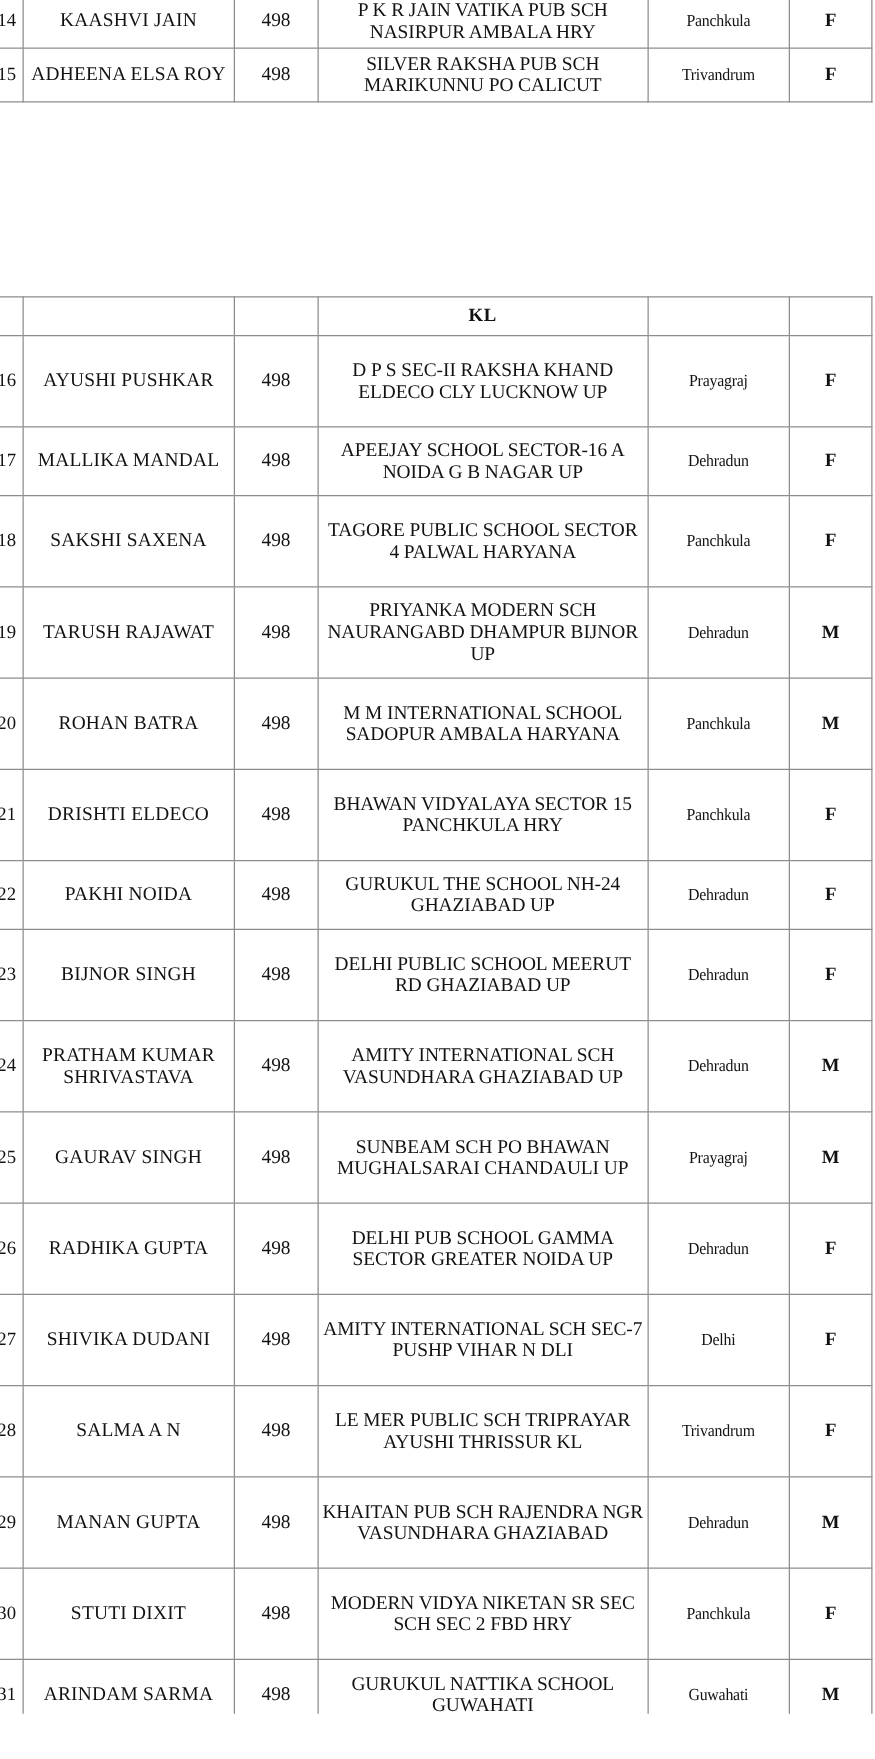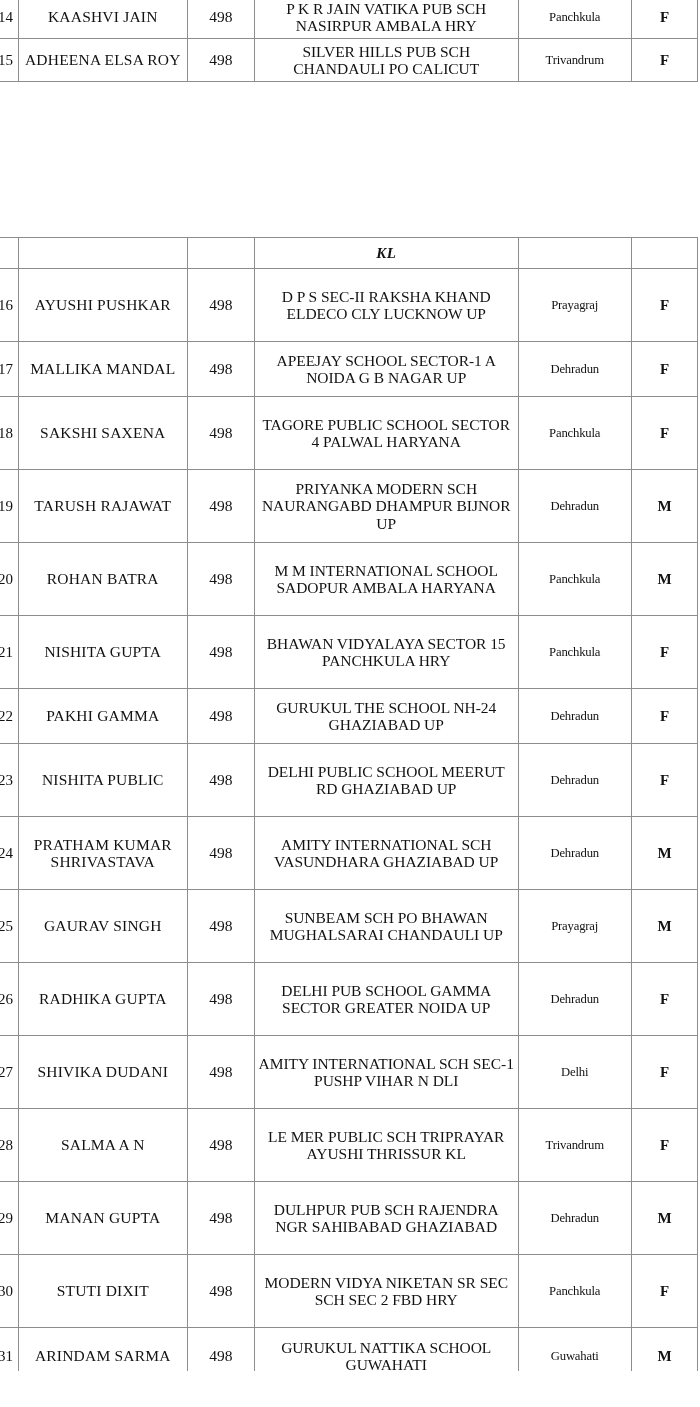--- a/index.html
+++ b/index.html
@@ -74,21 +74,20 @@
     transform: scaleX(0.94);
   }
   td.gender {
     font-size: 15px;
     font-weight: bold;
   }
   td.header-kl {
     font-size: 15px;
     font-weight: bold;
     letter-spacing: 0.5px;
-    font-style: italic;
   }
   td.blank { }
 
   
   .fragment-top {
     position: absolute;
     left: -8px;
     top: -5px;
     width: 708px;
   }
@@ -148,21 +147,21 @@
           <td class="name">KAASHVI JAIN</td>
           <td class="marks">498</td>
           <td class="school">P K R JAIN VATIKA PUB SCH NASIRPUR AMBALA HRY</td>
           <td class="region">Panchkula</td>
           <td class="gender">F</td>
         </tr>
         <tr class="r2">
           <td class="sl">15</td>
           <td class="name">ADHEENA ELSA ROY</td>
           <td class="marks">498</td>
-          <td class="school">SILVER HILLS PUB SCH CHANDAULI PO CALICUT</td>
+          <td class="school">SILVER RAKSHA PUB SCH MARIKUNNU PO CALICUT</td>
           <td class="region">Trivandrum</td>
           <td class="gender">F</td>
         </tr>
       </tbody>
     </table>
   </div>
 
   <div class="spacer-gap"></div>
 
   <div class="fragment-main">
@@ -192,21 +191,21 @@
           <td class="marks">498</td>
           <td class="school">D P S SEC-II RAKSHA KHAND ELDECO CLY LUCKNOW UP</td>
           <td class="region">Prayagraj</td>
           <td class="gender">F</td>
         </tr>
 
         <tr class="r2">
           <td class="sl">17</td>
           <td class="name">MALLIKA MANDAL</td>
           <td class="marks">498</td>
-          <td class="school">APEEJAY SCHOOL SECTOR-1 A NOIDA G B NAGAR UP</td>
+          <td class="school">APEEJAY SCHOOL SECTOR-16 A NOIDA G B NAGAR UP</td>
           <td class="region">Dehradun</td>
           <td class="gender">F</td>
         </tr>
 
         <tr class="r3">
           <td class="sl">18</td>
           <td class="name">SAKSHI SAXENA</td>
           <td class="marks">498</td>
           <td class="school">TAGORE PUBLIC SCHOOL SECTOR 4 PALWAL HARYANA</td>
           <td class="region">Panchkula</td>
@@ -226,39 +225,39 @@
           <td class="sl">20</td>
           <td class="name">ROHAN BATRA</td>
           <td class="marks">498</td>
           <td class="school">M M INTERNATIONAL SCHOOL SADOPUR AMBALA HARYANA</td>
           <td class="region">Panchkula</td>
           <td class="gender">M</td>
         </tr>
 
         <tr class="r3">
           <td class="sl">21</td>
-          <td class="name">NISHITA GUPTA</td>
+          <td class="name">DRISHTI ELDECO</td>
           <td class="marks">498</td>
           <td class="school">BHAWAN VIDYALAYA SECTOR 15 PANCHKULA HRY</td>
           <td class="region">Panchkula</td>
           <td class="gender">F</td>
         </tr>
 
         <tr class="r2">
           <td class="sl">22</td>
-          <td class="name">PAKHI GAMMA</td>
+          <td class="name">PAKHI NOIDA</td>
           <td class="marks">498</td>
           <td class="school">GURUKUL THE SCHOOL NH-24 GHAZIABAD UP</td>
           <td class="region">Dehradun</td>
           <td class="gender">F</td>
         </tr>
 
         <tr class="r3">
           <td class="sl">23</td>
-          <td class="name">NISHITA PUBLIC</td>
+          <td class="name">BIJNOR SINGH</td>
           <td class="marks">498</td>
           <td class="school">DELHI PUBLIC SCHOOL MEERUT RD GHAZIABAD UP</td>
           <td class="region">Dehradun</td>
           <td class="gender">F</td>
         </tr>
 
         <tr class="r3">
           <td class="sl">24</td>
           <td class="name">PRATHAM KUMAR SHRIVASTAVA</td>
           <td class="marks">498</td>
@@ -282,39 +281,39 @@
           <td class="marks">498</td>
           <td class="school">DELHI PUB SCHOOL GAMMA SECTOR GREATER NOIDA UP</td>
           <td class="region">Dehradun</td>
           <td class="gender">F</td>
         </tr>
 
         <tr class="r3">
           <td class="sl">27</td>
           <td class="name">SHIVIKA DUDANI</td>
           <td class="marks">498</td>
-          <td class="school">AMITY INTERNATIONAL SCH SEC-1 PUSHP VIHAR N DLI</td>
+          <td class="school">AMITY INTERNATIONAL SCH SEC-7 PUSHP VIHAR N DLI</td>
           <td class="region">Delhi</td>
           <td class="gender">F</td>
         </tr>
 
         <tr class="r3">
           <td class="sl">28</td>
           <td class="name">SALMA A N</td>
           <td class="marks">498</td>
           <td class="school">LE MER PUBLIC SCH TRIPRAYAR AYUSHI THRISSUR KL</td>
           <td class="region">Trivandrum</td>
           <td class="gender">F</td>
         </tr>
 
         <tr class="r3">
           <td class="sl">29</td>
           <td class="name">MANAN GUPTA</td>
           <td class="marks">498</td>
-          <td class="school">DULHPUR PUB SCH RAJENDRA NGR SAHIBABAD GHAZIABAD</td>
+          <td class="school">KHAITAN PUB SCH RAJENDRA NGR VASUNDHARA GHAZIABAD</td>
           <td class="region">Dehradun</td>
           <td class="gender">M</td>
         </tr>
 
         <tr class="r3">
           <td class="sl">30</td>
           <td class="name">STUTI DIXIT</td>
           <td class="marks">498</td>
           <td class="school">MODERN VIDYA NIKETAN SR SEC SCH SEC 2 FBD HRY</td>
           <td class="region">Panchkula</td>

